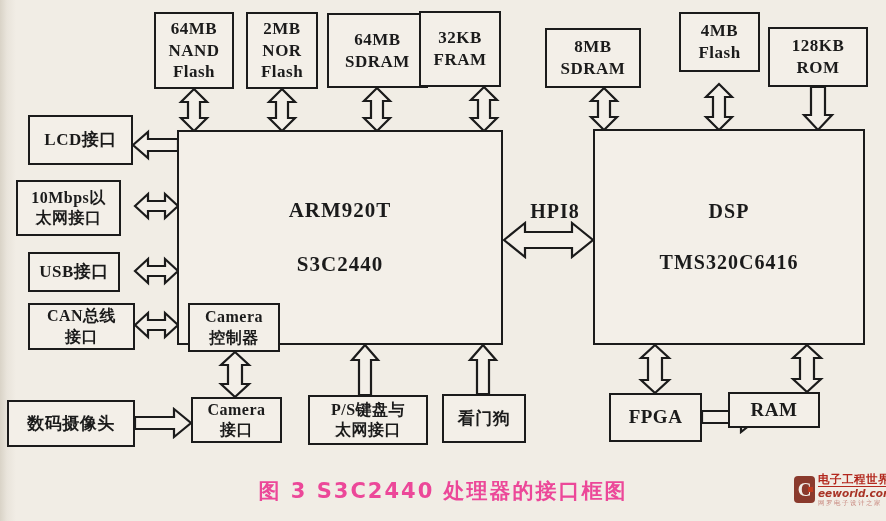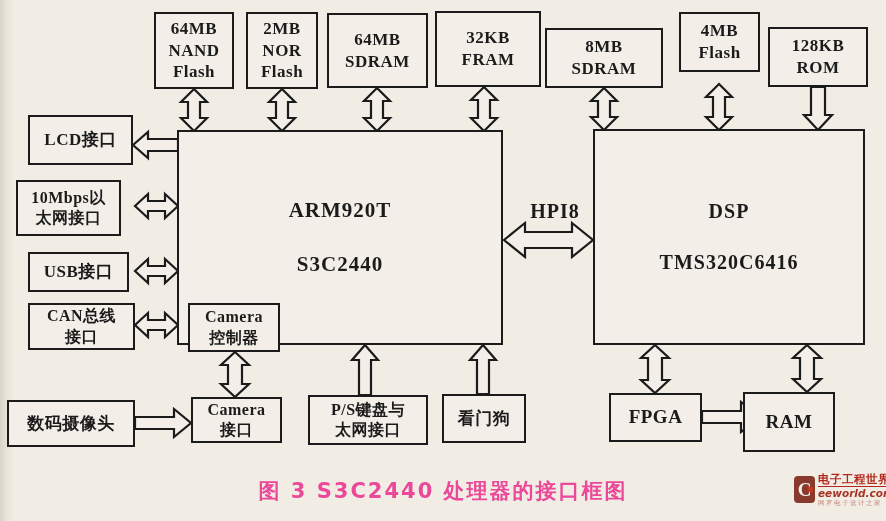--- a/index.html
+++ b/index.html
@@ -115,25 +115,25 @@
   </div>
   <div class="box" style="left:246px;top:12px;width:72px;height:77px">
     <span class="lbl">2MB
 NOR
 Flash</span>
   </div>
   <div class="box" style="left:327px;top:13px;width:101px;height:75px">
     <span class="lbl">64MB
 SDRAM</span>
   </div>
-  <div class="box" style="left:435px;top:11px;width:106px;height:76px">
+  <div class="box" style="left:419px;top:11px;width:82px;height:76px">
     <span class="lbl">32KB
 FRAM</span>
   </div>
-  <div class="box" style="left:545px;top:28px;width:118px;height:60px">
+  <div class="box" style="left:545px;top:28px;width:96px;height:60px">
     <span class="lbl">8MB
 SDRAM</span>
   </div>
   <div class="box" style="left:679px;top:12px;width:81px;height:60px">
     <span class="lbl">4MB
 Flash</span>
   </div>
   <div class="box" style="left:768px;top:27px;width:100px;height:60px">
     <span class="lbl">128KB
 ROM</span>
@@ -150,21 +150,21 @@
 
   <span class="hpi8">HPI8</span>
 
   <div class="box" style="left:28px;top:115px;width:105px;height:50px">
     <span class="lbl">LCD接口</span>
   </div>
   <div class="box" style="left:16px;top:180px;width:105px;height:56px">
     <span class="lbl" style="font-size:16px">10Mbps以
 太网接口</span>
   </div>
-  <div class="box" style="left:28px;top:252px;width:101px;height:40px">
+  <div class="box" style="left:28px;top:252px;width:92px;height:40px">
     <span class="lbl">USB接口</span>
   </div>
   <div class="box" style="left:28px;top:303px;width:107px;height:47px">
     <span class="lbl" style="font-size:16px">CAN总线
 接口</span>
   </div>
   <div class="box" style="left:7px;top:400px;width:128px;height:47px">
     <span class="lbl">数码摄像头</span>
   </div>
 
@@ -180,21 +180,21 @@
   <div class="box" style="left:308px;top:395px;width:120px;height:50px">
     <span class="lbl" style="font-size:16px">P/S键盘与
 太网接口</span>
   </div>
   <div class="box" style="left:609px;top:393px;width:93px;height:49px">
     <span class="lbl" style="font-size:19px">FPGA</span>
   </div>
   <div class="box" style="left:442px;top:394px;width:84px;height:49px">
     <span class="lbl">看门狗</span>
   </div>
-  <div class="box" style="left:743px;top:392px;width:92px;height:60px">
+  <div class="box" style="left:728px;top:392px;width:92px;height:36px">
     <span class="lbl" style="font-size:19px">RAM</span>
   </div>
 
   <div class="caption">图 3  S3C2440 处理器的接口框图</div>
 
   <div class="watermark">
     <div class="wm-icon">
       <span class="wm-c">C</span>
       <span class="wm-dot"></span>
     </div>

